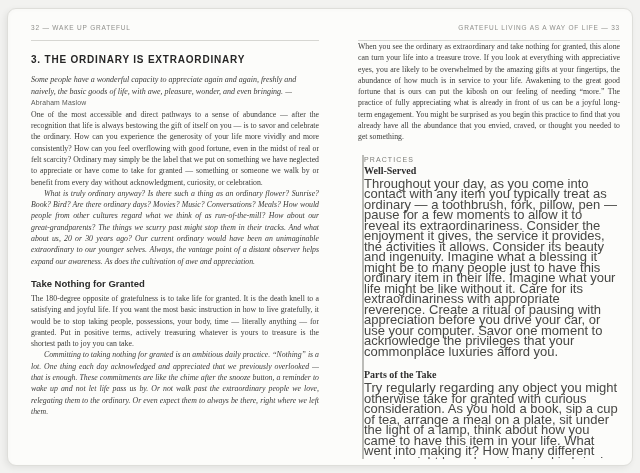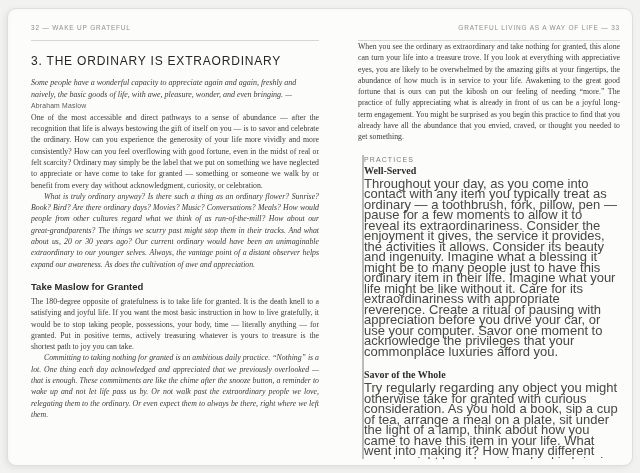--- a/index.html
+++ b/index.html
@@ -41,22 +41,22 @@
   }
   .running-head.right { text-align: right; }
   .head-rule {
     border: none;
     border-top: 1px solid #d6d6d2;
     margin: 6px 0 0 0;
   }
 
   .chapter-title {
     font-family: "Liberation Sans", sans-serif;
-    font-size: 12px;
-    font-weight: 400;
+    font-size: 10px;
+    font-weight: 700;
     letter-spacing: 0.8px;
     color: #262626;
     margin: 13px 0 0 0;
   }
 
   .epigraph {
     margin: 9px 0 0 0;
     font-style: italic;
     font-size: 8px;
     line-height: 11.6px;
@@ -127,35 +127,35 @@
     <div class="running-head">32 — WAKE UP GRATEFUL</div>
     <hr class="head-rule">
 
     <h1 class="chapter-title">3. THE ORDINARY IS EXTRAORDINARY</h1>
 
     <p class="epigraph"><span>Some people have a wonderful capacity to appreciate again and again, freshly and naively, the basic goods of life, with awe, pleasure, wonder, and even bringing.</span> <span class="attr">— Abraham Maslow</span></p>
 
     <p class="body-para first">One of the most accessible and direct pathways to a sense of abundance — after the recognition that life is always bestowing the gift of itself on you — is to savor and celebrate the ordinary. How can you experience the generosity of your life more vividly and more consistently? How can you feel overflowing with good fortune, even in the midst of real or felt scarcity? Ordinary may simply be the label that we put on something we have neglected to appreciate or have come to take for granted — something or someone we walk by or benefit from every day without acknowledgment, curiosity, or celebration.</p>
     <p class="body-para indent">What is truly ordinary anyway? Is there such a thing as an ordinary flower? Sunrise? Book? Bird? Are there ordinary days? Movies? Music? Conversations? Meals? How would people from other cultures regard what we think of as run-of-the-mill? How about our great-grandparents? The things we scurry past might stop them in their tracks. And what about us, 20 or 30 years ago? Our current ordinary would have been an unimaginable extraordinary to our younger selves. Always, the vantage point of a distant observer helps expand our awareness. As does the cultivation of awe and appreciation.</p>
 
-    <h2 class="section-heading">Take Maslow for Granted</h2>
+    <h2 class="section-heading">Take Nothing for Granted</h2>
     <p class="body-para">The 180-degree opposite of gratefulness is to take life for granted. It is the death knell to a satisfying and joyful life. If you want the most basic instruction in how to live gratefully, it would be to stop taking people, possessions, your body, time — literally anything — for granted. Put in positive terms, actively treasuring whatever is yours to treasure is the shortest path to joy you can take.</p>
     <p class="body-para indent">Committing to taking nothing for granted is an ambitious daily practice. “Nothing” is a lot. One thing each day acknowledged and appreciated that we previously overlooked — that is enough. These commitments are like the chime after the snooze button, a reminder to wake up and not let life pass us by. Or not walk past the extraordinary people we love, relegating them to the ordinary. Or even expect them to always be there, right where we left them.</p>
   </div>
 
   <div class="page page-right">
     <div class="running-head right">GRATEFUL LIVING AS A WAY OF LIFE — 33</div>
     <hr class="head-rule">
 
     <p class="body-para">When you see the ordinary as extraordinary and take nothing for granted, this alone can turn your life into a treasure trove. If you look at everything with appreciative eyes, you are likely to be overwhelmed by the amazing gifts at your fingertips, the abundance of how much is in service to your life. Awakening to the great good fortune that is ours can put the kibosh on our feeling of needing “more.” The practice of fully appreciating what is already in front of us can be a joyful long-term engagement. You might be surprised as you begin this practice to find that you already have all the abundance that you envied, craved, or thought you needed to get something.</p>
 
     <div class="practices">
       <div class="practices-label">PRACTICES</div>
 
       <h3 class="practice-title">Well-Served</h3>
       <p class="practice-body">Throughout your day, as you come into contact with any item you typically treat as ordinary — a toothbrush, fork, pillow, pen — pause for a few moments to allow it to reveal its extraordinariness. Consider the enjoyment it gives, the service it provides, the activities it allows. Consider its beauty and ingenuity. Imagine what a blessing it might be to many people just to have this ordinary item in their life. Imagine what your life might be like without it. Care for its extraordinariness with appropriate reverence. Create a ritual of pausing with appreciation before you drive your car, or use your computer. Savor one moment to acknowledge the privileges that your commonplace luxuries afford you.</p>
 
-      <h3 class="practice-title second">Savor of the Whole</h3>
+      <h3 class="practice-title second">Parts of the Take</h3>
       <p class="practice-body">Try regularly regarding any object you might otherwise take for granted with curious consideration. As you hold a book, sip a cup of tea, arrange a meal on a plate, sit under the light of a lamp, think about how you came to have this item in your life. What went into making it? How many different people might have been involved in bringing it into the world? How was it transported? What forces had to collaborate to bring it into being? Think of all the human, earthly, and other ecosystems involved in bringing you this gift. Keep being curious. There is less need for quantity when the qualities of what you have can keep you awestruck.</p>
     </div>
   </div>
 
 </div>
 
 </body></html>

